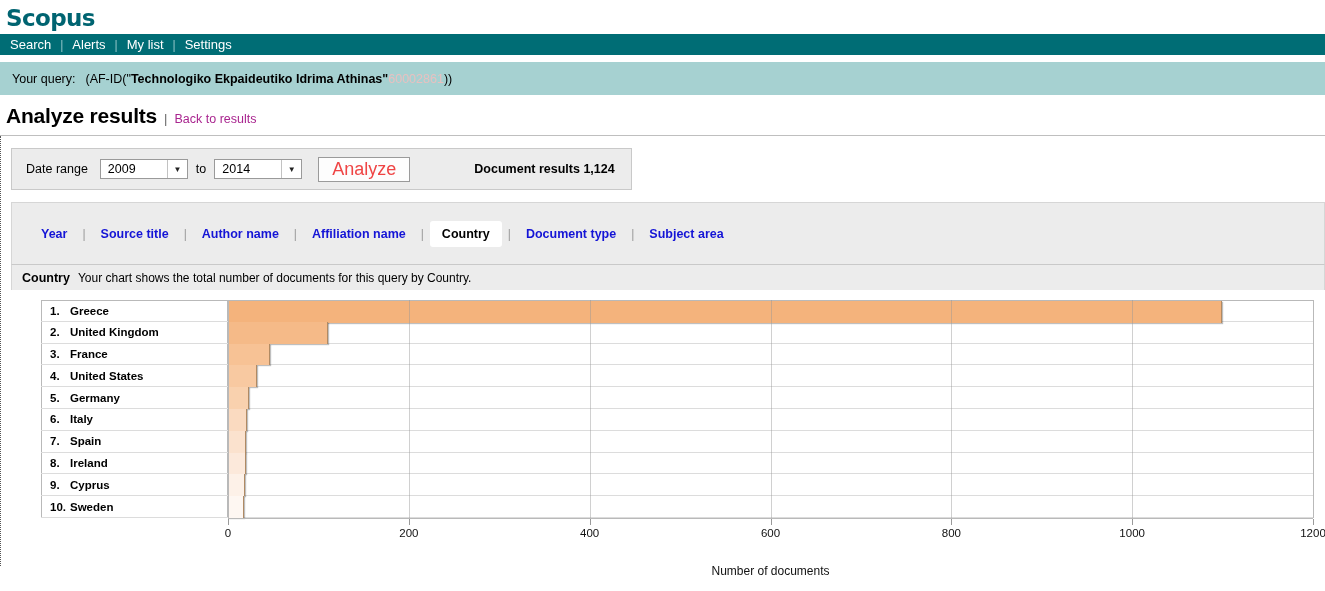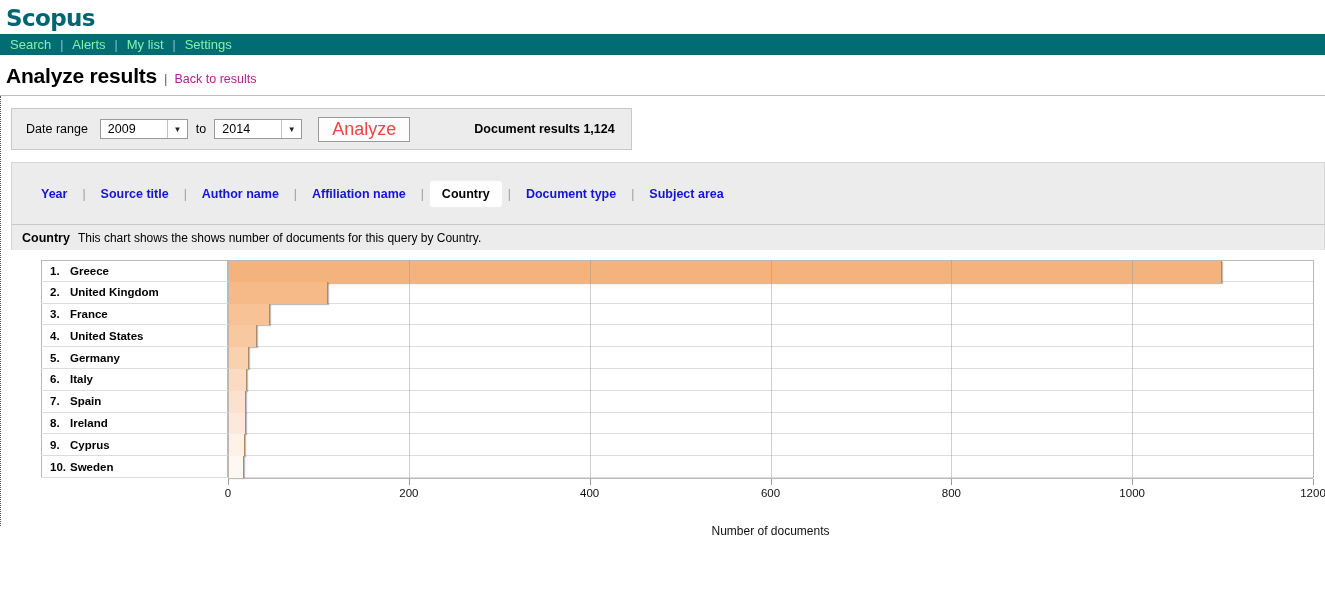--- a/index.html
+++ b/index.html
@@ -19,21 +19,21 @@
     letter-spacing: -0.6px; line-height: 32px;
     font-family: "DejaVu Sans", sans-serif;
   }
 
   
   .navbar {
     height: 21px; background:#006D75; color:#fff;
     display:flex; align-items:center; padding-left: 10px;
     font-size: 13px;
   }
-  .navbar a { color:#86efac; text-decoration:none; }
+  .navbar a { color:#ffffff; text-decoration:none; }
   .nav-sep { color:#8fc3c7; margin:0 9px; font-size:12px; }
 
   
   .query-band {
     margin-top: 7px;
     height: 33px; background:#A6D1D1;
     display:flex; align-items:center;
     padding-left: 12px; font-size:12.5px; color:#000;
   }
   .query-label { margin-right: 10px; }
@@ -179,20 +179,24 @@
   <div class="navbar">
     <a href="#">Search</a>
     <span class="nav-sep">|</span>
     <a href="#">Alerts</a>
     <span class="nav-sep">|</span>
     <a href="#">My list</a>
     <span class="nav-sep">|</span>
     <a href="#">Settings</a>
   </div>
 
+  <div class="query-band">
+    <span class="query-label">Your query:</span>
+    <span class="query-expr"><span>(AF-ID("</span><b>Technologiko Ekpaideutiko Idrima Athinas</b><b>"</b><span class="query-id">60002861</span><span>))</span></span>
+  </div>
 
   <div class="title-row">
     <span class="page-title">Analyze results</span>
     <span class="title-pipe">|</span>
     <a class="back-link" href="#">Back to results</a>
   </div>
   <div class="title-rule"></div>
 
   <div class="content-frame">
 
@@ -229,21 +233,21 @@
       <span class="tab-sep">|</span>
       <a class="tab active" href="#">Country</a>
       <span class="tab-sep">|</span>
       <a class="tab" href="#">Document type</a>
       <span class="tab-sep">|</span>
       <a class="tab" href="#">Subject area</a>
     </div>
 
     <div class="chart-desc">
       <span class="cd-key">Country</span>
-      <span class="cd-text">This chart shows the shows number of documents for this query by Country.</span>
+      <span class="cd-text">Your chart shows the total number of documents for this query by Country.</span>
     </div>
 
     <div class="chart-area">
       <div class="plot">
         <div class="rowgrid" id="rowgrid">
             <div class="row">
               <div class="lab-cell">
                 <span class="rank">1.</span>
                 <span class="cname">Greece</span>
               </div>

